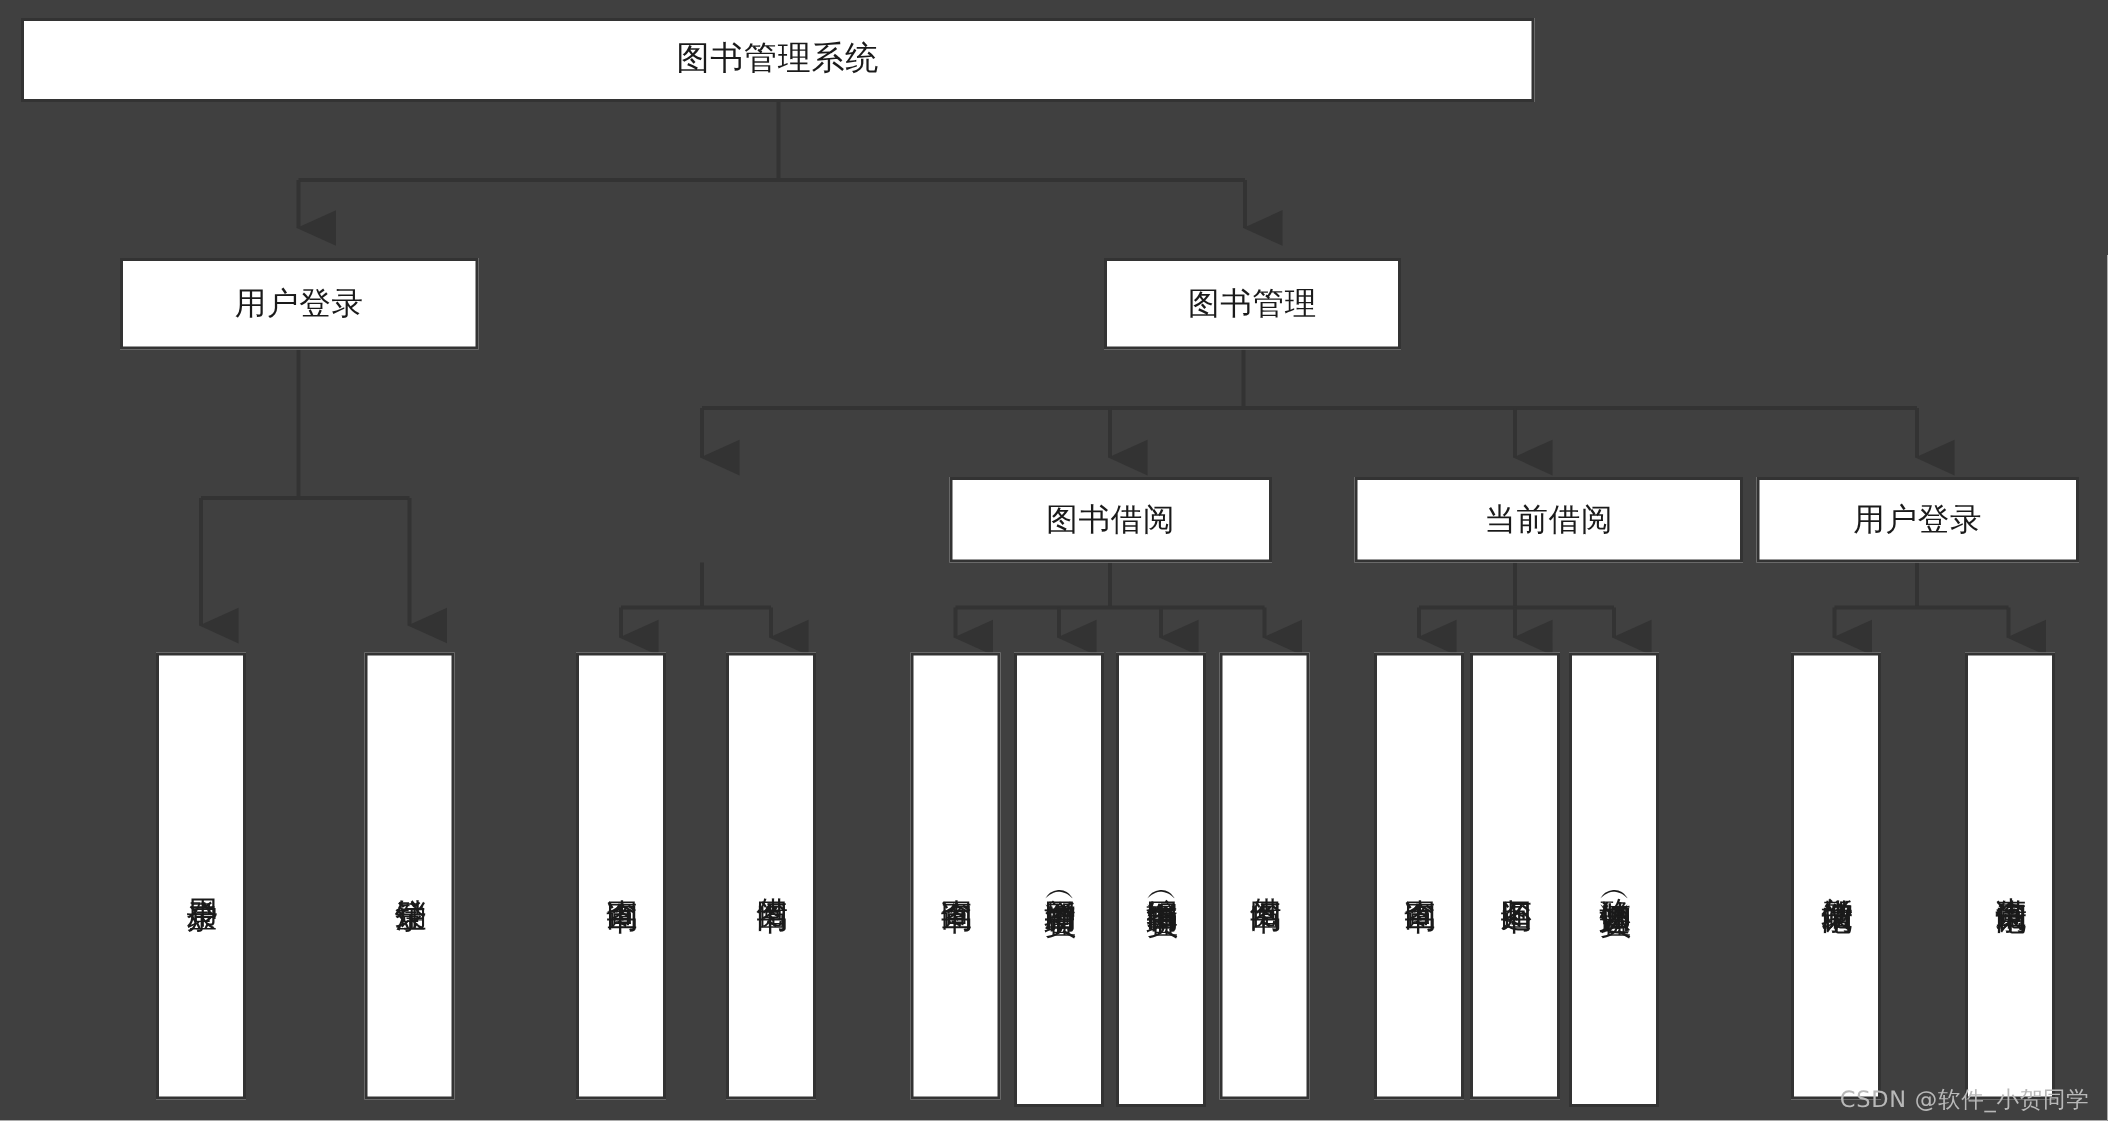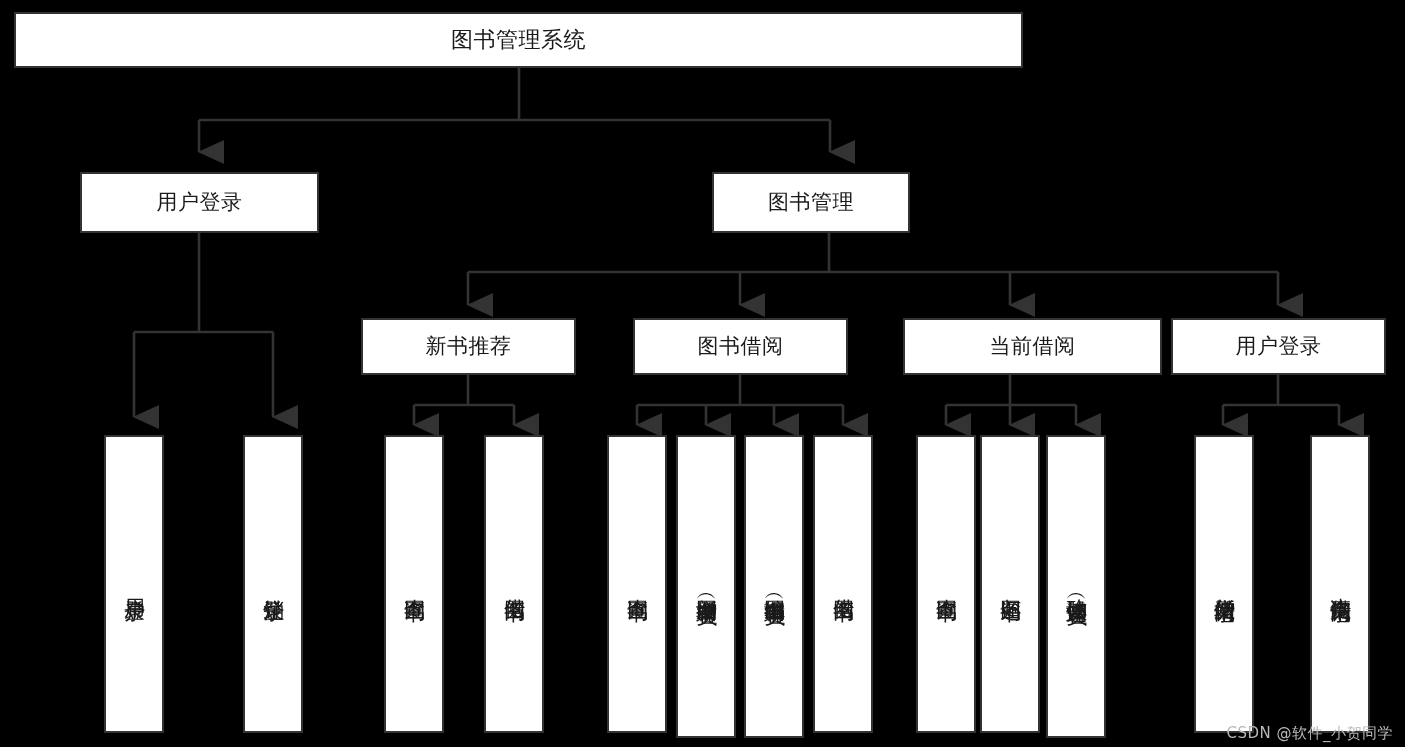--- a/index.html
+++ b/index.html
@@ -8,21 +8,21 @@
     padding: 0;
     background: #ffffff;
   }
   body {
     font-family: "DejaVu Sans", "Liberation Sans", sans-serif;
   }
   #diagram-root {
     position: relative;
     width: 1405px;
     height: 747px;
-    background: #000000;
+    background: #404040;
     overflow: hidden;
   }
   svg.edges {
     position: absolute;
     left: 0;
     top: 0;
     width: 1405px;
     height: 747px;
     pointer-events: none;
   }
@@ -130,27 +130,24 @@
   </svg>
 
   <div class="node root horiz" style="left:14px; top:12px; width:1009px; height:56px;">
     <span class="label">图书管理系统</span>
   </div>
 
   <div class="node horiz" style="left:80px; top:172px; width:239px; height:61px;">
     <span class="label">用户登录</span>
   </div>
 
-  <div class="node horiz" style="left:712px; top:172px; width:198px; height:61px;">
+  <div class="node horiz" style="left:736px; top:172px; width:198px; height:61px;">
     <span class="label">图书管理</span>
   </div>
 
-  <div class="node horiz" style="left:361px; top:318px; width:215px; height:57px;">
-    <span class="label">新书推荐</span>
-  </div>
 
   <div class="node horiz" style="left:633px; top:318px; width:215px; height:57px;">
     <span class="label">图书借阅</span>
   </div>
 
   <div class="node horiz" style="left:903px; top:318px; width:259px; height:57px;">
     <span class="label">当前借阅</span>
   </div>
 
   <div class="node horiz" style="left:1171px; top:318px; width:215px; height:57px;">

